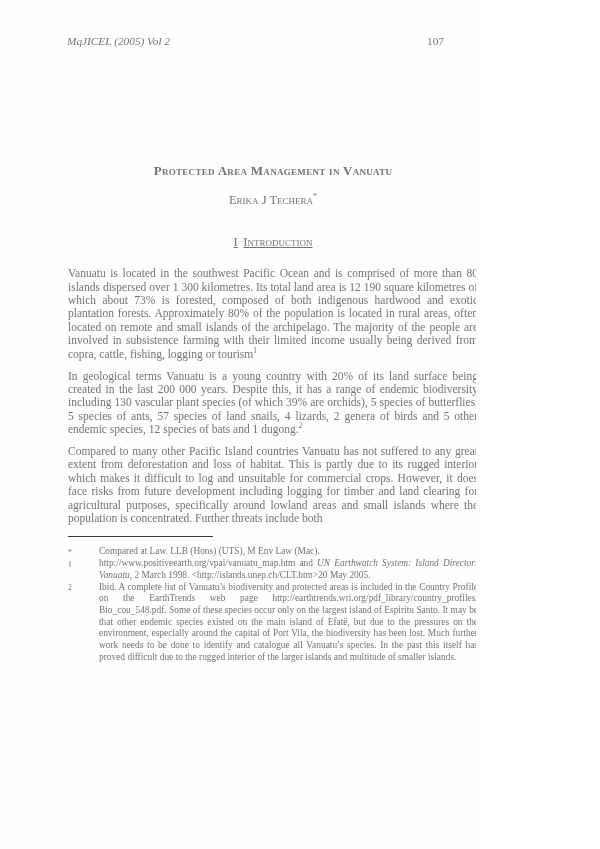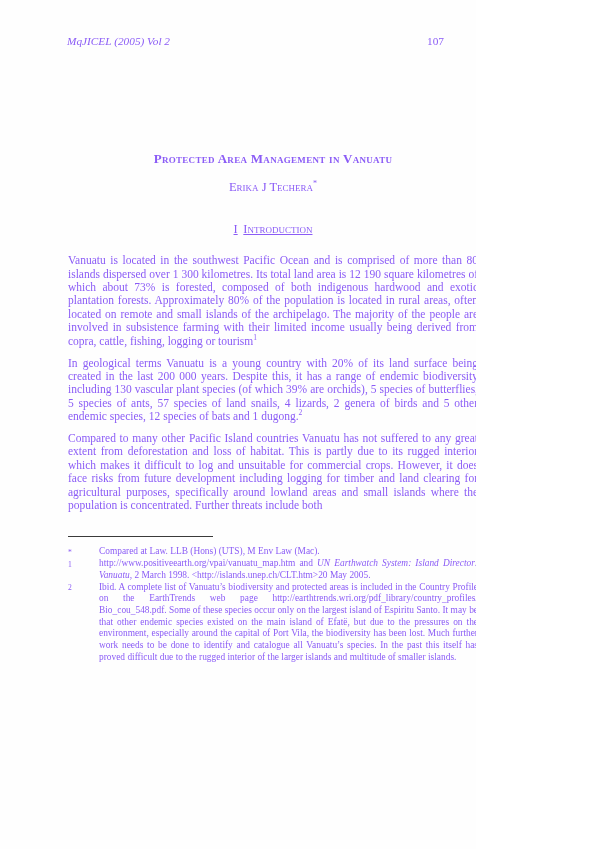--- a/index.html
+++ b/index.html
@@ -2,21 +2,21 @@
 <html><head>
 <meta charset="utf-8">
 <style>
   html, body { margin: 0; padding: 0; background: #ffffff; }
   .page {
     position: relative;
     width: 476px;
     height: 849px;
     background: #fefefe;
     font-family: "Liberation Serif", "DejaVu Serif", serif;
-    color: #8b5cf6;
+    color: #737373;
     overflow: hidden;
   }
   
   .header {
     position: absolute;
     top: 35px;
     left: 67px;
     width: 377px;
     display: flex;
     justify-content: space-between;
@@ -27,21 +27,21 @@
   .pagenum { font-style: normal; }
 
   
   .content {
     position: absolute;
     top: 151px;
     left: 68px;
     width: 410px;
   }
   .title {
-    margin: 0;
+    margin: 12px;
     font-size: 13px;
     font-weight: bold;
     font-variant: small-caps;
     letter-spacing: 0.3px;
     text-align: center;
     line-height: 15px;
   }
   .author {
     margin-top: 11px;
     font-size: 12.5px;

